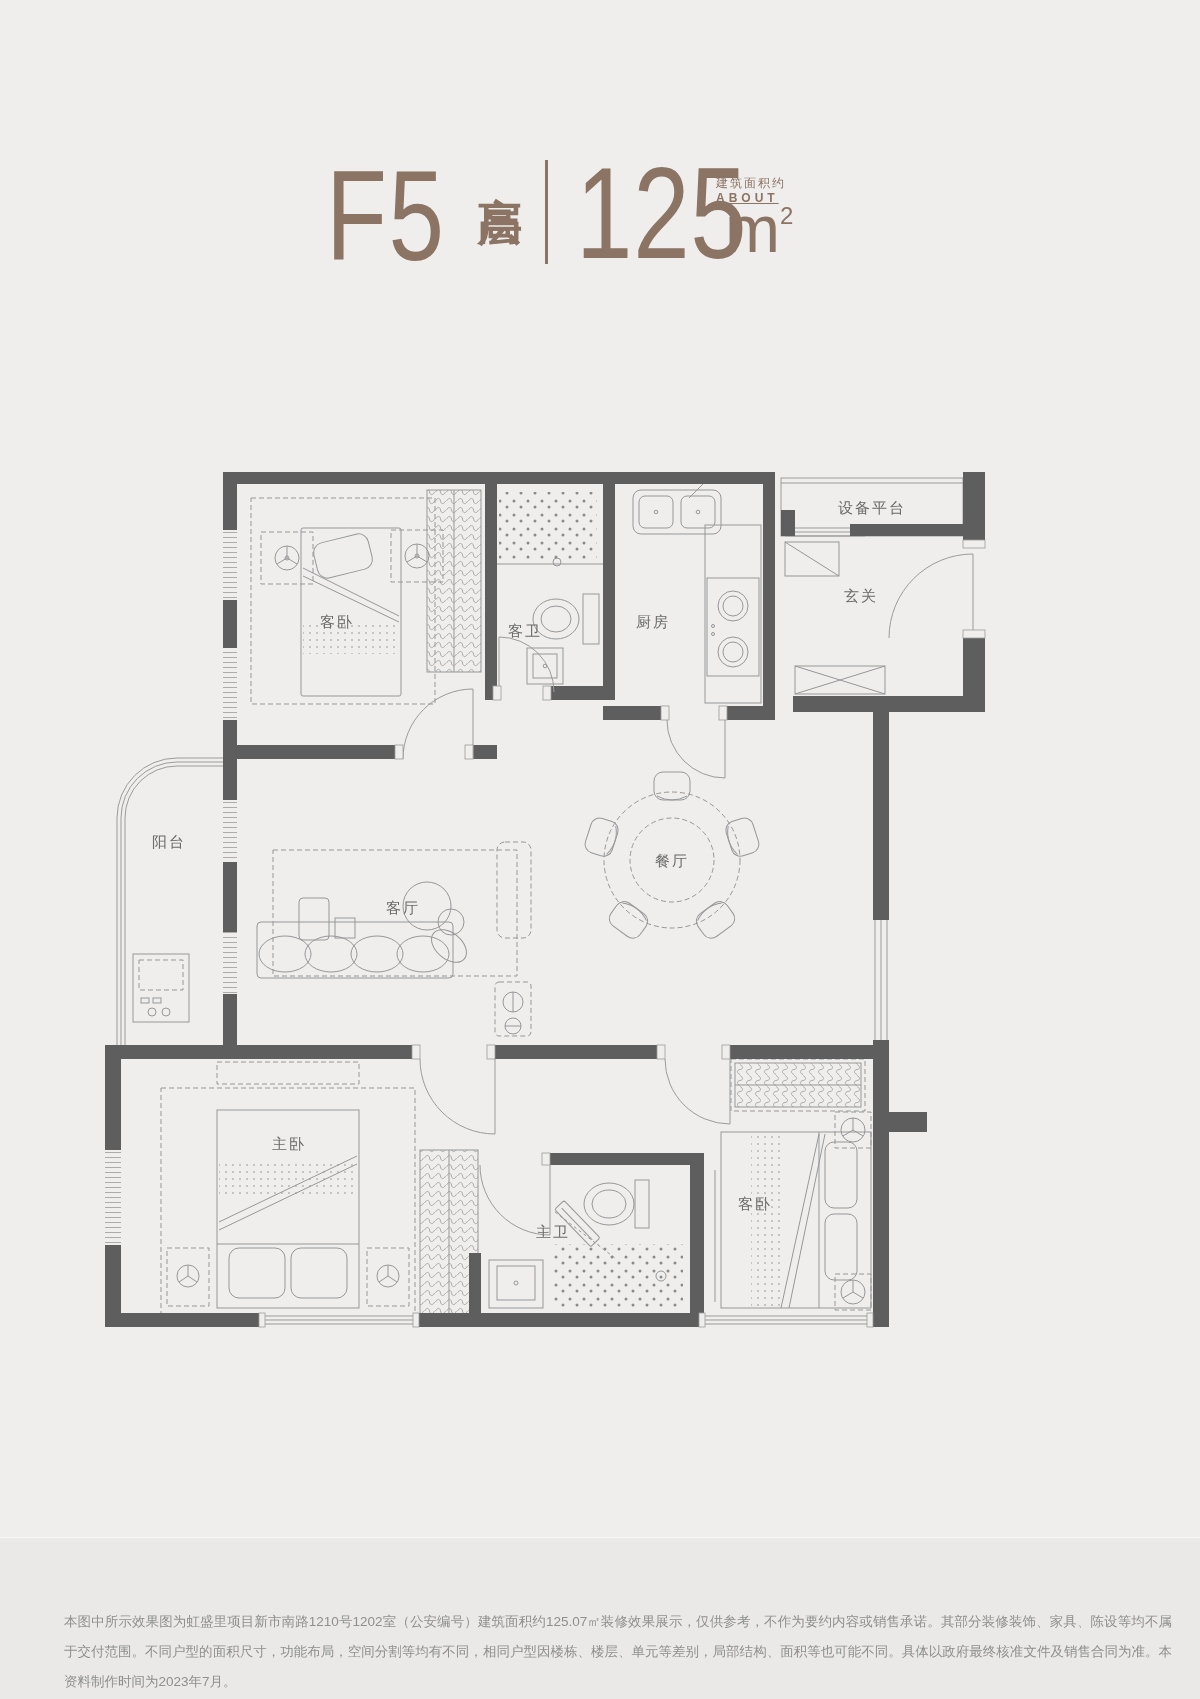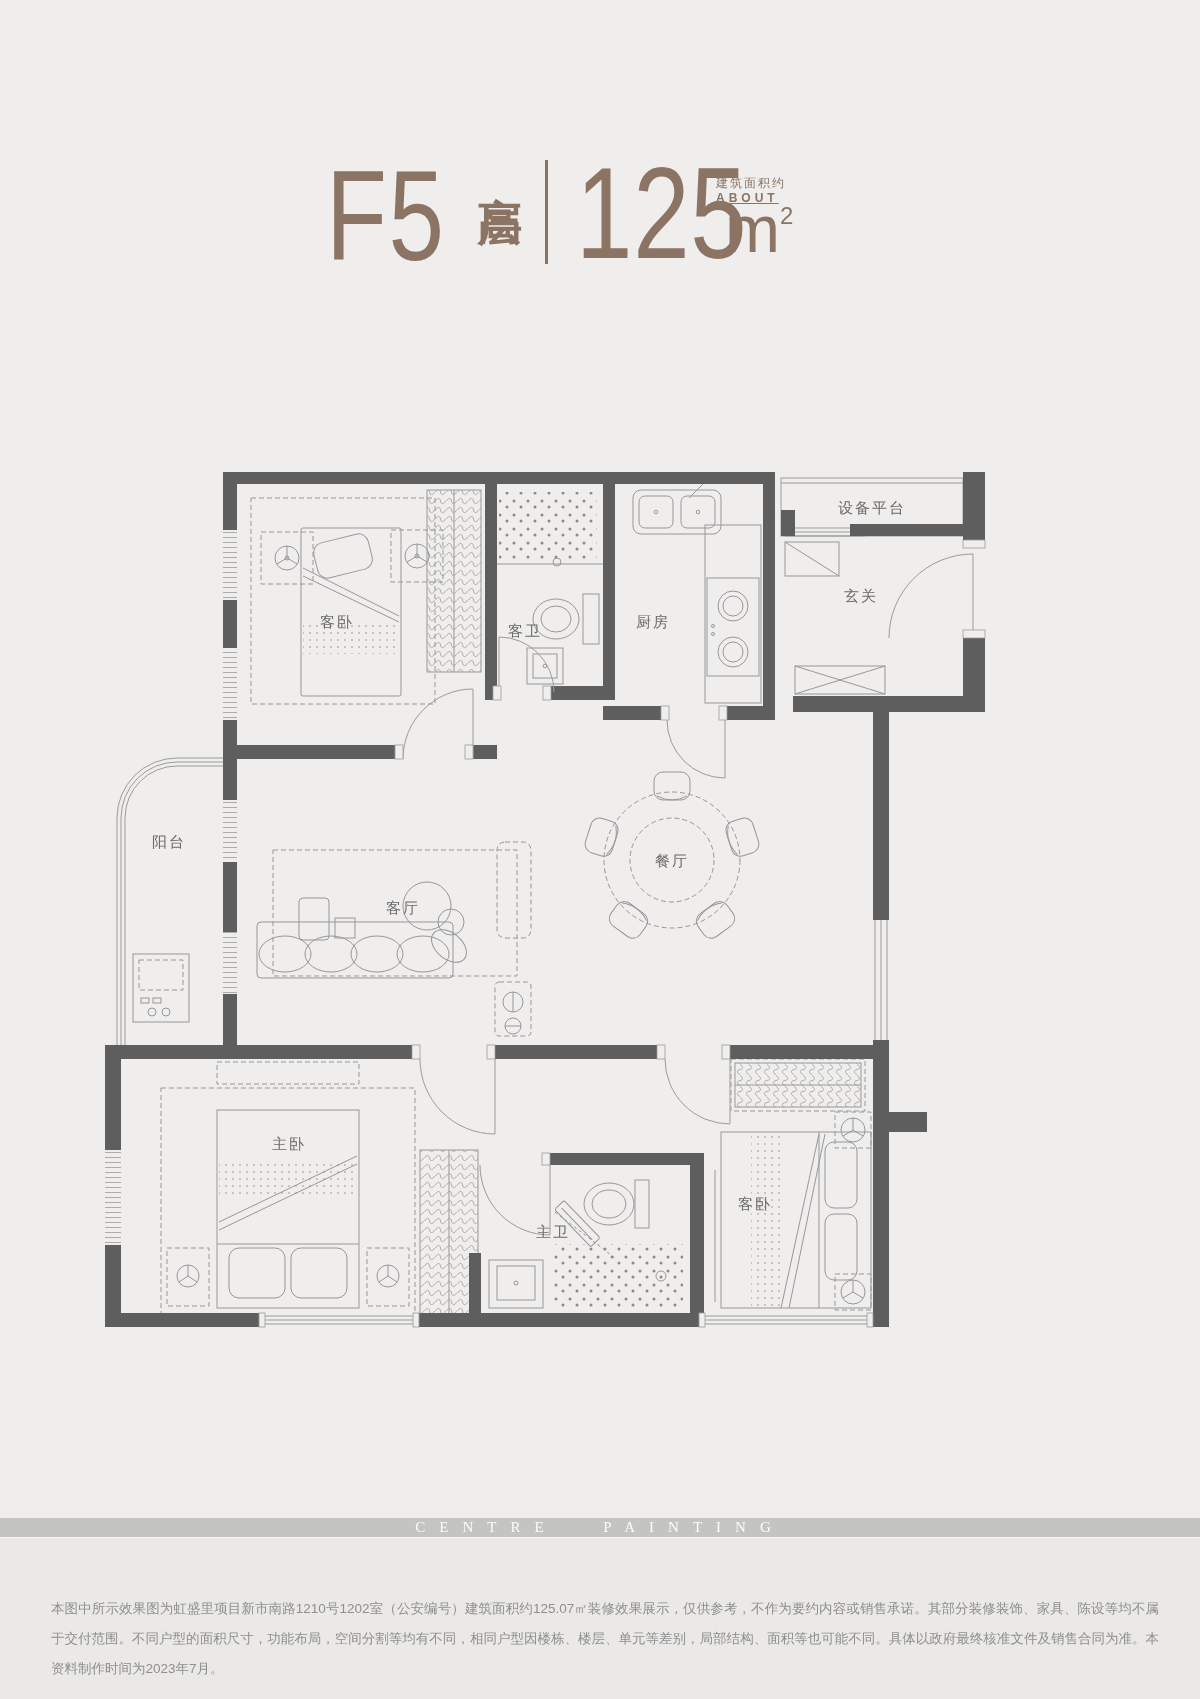--- a/index.html
+++ b/index.html
@@ -32,21 +32,21 @@
   .lbl{fill:#6a6a6a;font-size:15px;letter-spacing:2px;text-anchor:middle;
        font-family:"Liberation Sans",sans-serif;}
   
   .band{position:absolute;left:0;top:1518px;width:1200px;height:19px;background:#c4c4c3;
         display:flex;align-items:center;justify-content:center;}
   .band span{color:#fcfcfb;font-family:"Liberation Serif",serif;font-size:15px;
              letter-spacing:14px;word-spacing:28px;white-space:nowrap;}
   .bottom{position:absolute;left:0;top:1537px;width:1200px;height:162px;background:#eae9e7;
           border-top:1px solid #f6f6f5;}
   .disclaimer{position:absolute;left:47px;top:52px;width:1108px;font-size:13.5px;
-              line-height:30px;color:#8f8f8f;text-align:justify;margin:4px;}
+              line-height:30px;color:#8f8f8f;text-align:justify;margin:17px;}
 </style>
 </head>
 <body>
 
 <div class="page">
 
   <div class="hdr">
     <div class="code">F5</div>
     <div class="vert">高层</div>
     <div class="div"></div>
@@ -383,21 +383,18 @@
       <text class="lbl" x="64" y="377">阳台</text>
       <text class="lbl" x="298" y="443">客厅</text>
       <text class="lbl" x="567" y="396">餐厅</text>
       <text class="lbl" x="184" y="679">主卧</text>
       <text class="lbl" x="448" y="767">主卫</text>
       <text class="lbl" x="650" y="739">客卧</text>
     </g>
   </svg>
   </div>
 
-  <div class="band">
-    <span>CENTRE PAINTING</span>
-  </div>
 
   <div class="bottom">
     <p class="disclaimer">本图中所示效果图为虹盛里项目新市南路1210号1202室（公安编号）建筑面积约125.07㎡装修效果展示，仅供参考，不作为要约内容或销售承诺。其部分装修装饰、家具、陈设等均不属于交付范围。不同户型的面积尺寸，功能布局，空间分割等均有不同，相同户型因楼栋、楼层、单元等差别，局部结构、面积等也可能不同。具体以政府最终核准文件及销售合同为准。本资料制作时间为2023年7月。</p>
   </div>
 
 </div>
 
 </body></html>

